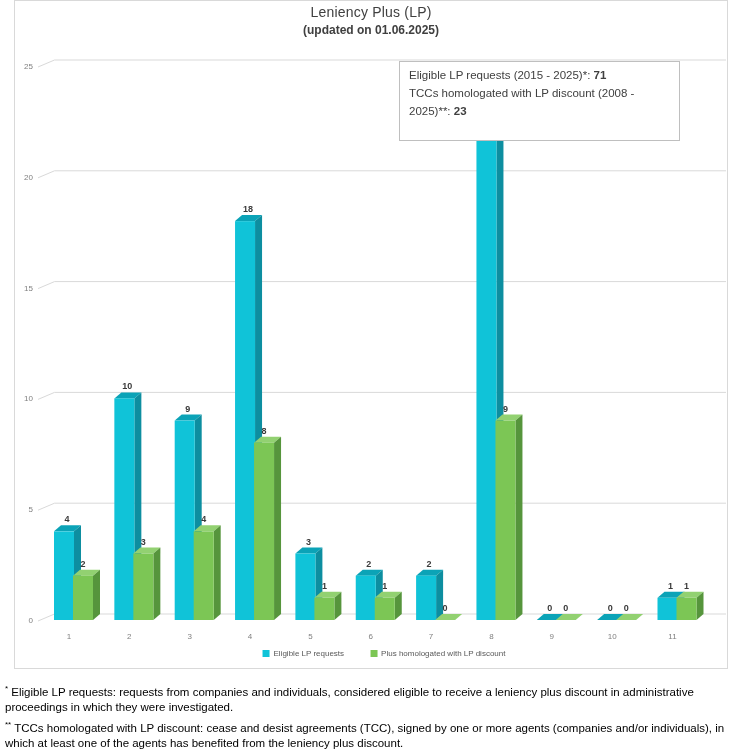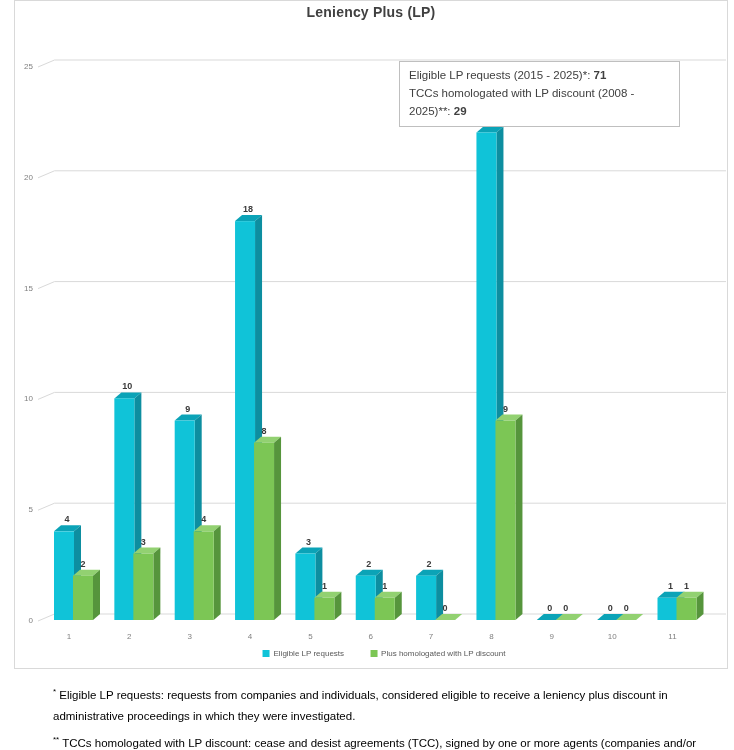--- a/index.html
+++ b/index.html
@@ -4,43 +4,43 @@
 <style>
   * { margin:0; padding:0; box-sizing:border-box; }
   html,body { width:734px; height:750px; background:#fff; font-family:"Liberation Sans", sans-serif; }
   body { position:relative; overflow:hidden; }
 
   .chart-frame {
     position:absolute; left:14px; top:0; width:714px; height:669px;
     border:1px solid #d9d9d9; background:#fff;
   }
   .chart-header { position:absolute; top:3px; left:0; width:100%; text-align:center; }
-  .chart-title { font-size:14px; font-weight:bold; color:#404040; letter-spacing:.2px; }
+  .chart-title { font-size:14px; font-weight:normal; color:#404040; letter-spacing:.2px; }
   .chart-subtitle { font-size:12px; font-weight:bold; color:#404040; margin-top:3px; }
 
   .info-box {
     position:absolute; left:399px; top:61px; width:281px; min-height:44px;
     border:1px solid #bfbfbf; background:#fff; z-index:6;
-    padding:4px 9px 6px 9px; font-size:11.5px; line-height:18px; color:#404040;
+    padding:4px 9px 20px 9px; font-size:11.5px; line-height:18px; color:#404040;
   }
   .info-box .num { font-weight:bold; }
 
   svg.plot { position:absolute; left:0; top:0; width:712px; height:667px;
     font-family:"Liberation Sans", sans-serif; }
 
   .legend {
     position:absolute; top:648px; left:50%; transform:translateX(-50%);
     margin-left:13px; display:flex; align-items:center; gap:26px; z-index:5;
   }
   .legend-item { display:flex; align-items:center; gap:4px; }
   .legend-swatch { width:7px; height:7px; display:inline-block; }
   .legend-label { font-size:8px; color:#595959; white-space:nowrap; }
 
   .footnotes { position:absolute; left:5px; top:681px; width:724px; color:#000; }
-  .footnote { font-size:11.5px; line-height:21px; margin-bottom:2px;margin-left:48px; }
+  .footnote { font-size:11.5px; line-height:15px; margin-bottom:2px; }
   .footnote sup { font-size:8px; }
 </style>
 </head>
 <body>
 
 <div class="chart-frame">
   <svg class="plot" id="plot" viewBox="0 0 712 667">
       <path d="M23 620 L39.5 613 H711" fill="none" stroke="#d9d9d9" stroke-width="1"></path>
       <text x="18" y="622" text-anchor="end" font-size="8" fill="#7f7f7f">0</text>
       <path d="M23 509.2 L39.5 502.2 H711" fill="none" stroke="#d9d9d9" stroke-width="1"></path>
@@ -139,35 +139,36 @@
       <text x="595.15" y="610" text-anchor="middle" font-size="9" font-weight="bold" fill="#3a3a3a">0</text>
       <text x="611.15" y="610" text-anchor="middle" font-size="9" font-weight="bold" fill="#3a3a3a">0</text>
       <text x="597.15" y="638" text-anchor="middle" font-size="8" fill="#7f7f7f">10</text>
       <text x="655.5" y="587.84" text-anchor="middle" font-size="9" font-weight="bold" fill="#3a3a3a">1</text>
       <text x="671.5" y="587.84" text-anchor="middle" font-size="9" font-weight="bold" fill="#3a3a3a">1</text>
       <text x="657.5" y="638" text-anchor="middle" font-size="8" fill="#7f7f7f">11</text>
     </svg>
 
   <div class="chart-header">
     <div class="chart-title">Leniency Plus (LP)</div>
+    <div class="chart-subtitle">(updated  on 01.06.2025)</div>
   </div>
 
   <div class="legend">
     <div class="legend-item">
       <span class="legend-swatch" id="swatch-0" style="background: rgb(16, 195, 216);"></span>
       <span class="legend-label">Eligible LP requests</span>
     </div>
     <div class="legend-item">
       <span class="legend-swatch" id="swatch-1" style="background: rgb(124, 198, 85);"></span>
       <span class="legend-label">Plus homologated with LP discount</span>
     </div>
   </div>
 </div>
 
 <div class="info-box">
   <div><span>Eligible LP requests (2015 - 2025)*:</span> <span class="num">71</span></div>
-  <div><span>TCCs homologated with LP discount (2008 - 2025)**:</span> <span class="num">29</span></div>
+  <div><span>TCCs homologated with LP discount (2008 - 2025)**:</span> <span class="num">23</span></div>
 </div>
 
 <div class="footnotes">
   <div class="footnote"><sup>*</sup><span> Eligible LP requests: requests from companies and individuals, considered eligible to receive a leniency plus discount in administrative proceedings in which they were investigated.</span></div>
   <div class="footnote"><sup>**</sup><span> TCCs homologated with LP discount: cease and desist agreements (TCC), signed by one or more agents (companies and/or individuals), in which at least one of the agents has benefited from the leniency plus discount.</span></div>
 </div>
 
 </body></html>

